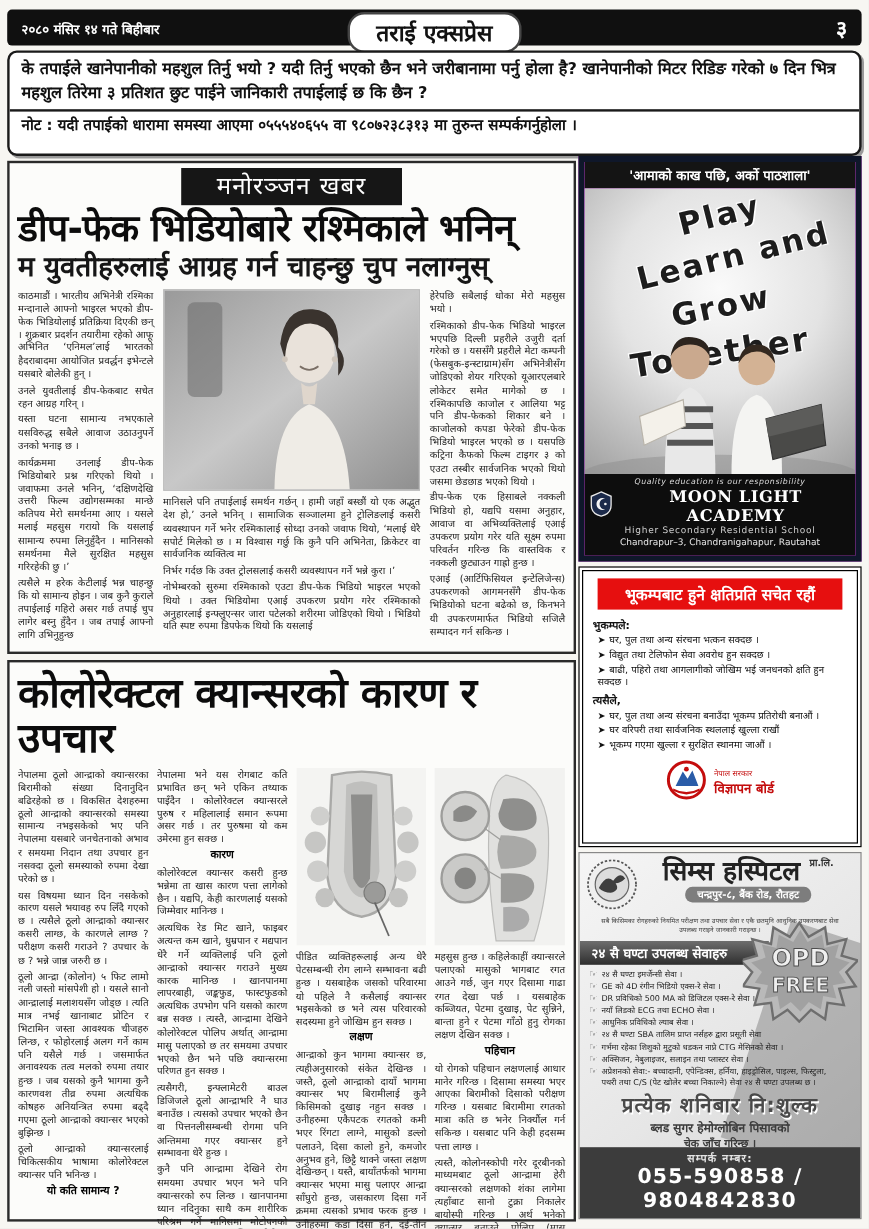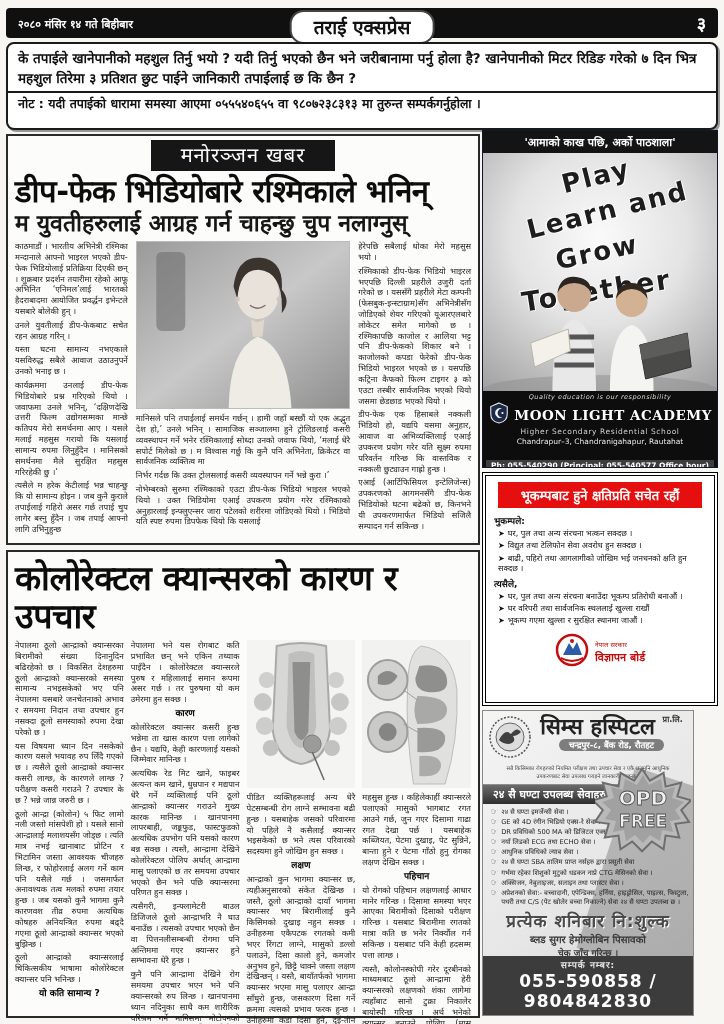--- a/index.html
+++ b/index.html
@@ -39,21 +39,21 @@
   .ent-photo { width:100%; height:168px; background:#cfcfcf; margin-bottom:4px; border:1px solid #bbb; }
   .ent-photo svg { width:100%; height:100%; display:block; }
 
   
   #health { left:6px; top:550px; width:474px; height:468px; }
   #health .headline { font-size:34px; }
   .illus { width:100%; height:148px; margin-bottom:4px; }
   .illus svg { width:100%; height:100%; display:block; }
 
   
-  #moonad { position:absolute; left:482px; top:130px; width:236px; height:338px; border:1px solid #0f172a; background:#d946ef; overflow:hidden; }
+  #moonad { position:absolute; left:482px; top:130px; width:236px; height:338px; border:5px solid #0f172a; background:#d946ef; overflow:hidden; }
   .moon-tagline { background:#141414; color:#fff; text-align:center; font-size:11px; font-weight:800; padding:3px 2px 4px; }
   .moon-body { position:relative; height:238px; background:radial-gradient(circle at 50% 35%, #fafafa 0%, #e3e3e3 45%, #9f9f9f 100%); overflow:hidden; }
   .play-line { position:absolute; font-weight:900; color:#1d1d1d; text-shadow:1px 1px 0 #fff, -1px -1px 0 #fff; letter-spacing:2px; }
   .pl0 { left:78px; top:8px;  font-size:26px; transform:rotate(-14deg); }
   .pl1 { left:42px; top:42px; font-size:26px; transform:rotate(-14deg); }
   .pl2 { left:72px; top:84px; font-size:26px; transform:rotate(-12deg); }
   .pl3 { left:38px; top:122px; font-size:27px; transform:rotate(-9deg); }
   .kids { position:absolute; left:0; bottom:0; width:100%; height:132px; }
   .kids svg { width:100%; height:100%; display:block; }
   .moon-footer { background:#0d0d0d; color:#fff; text-align:center; padding:2px 3px 3px; }
@@ -70,21 +70,21 @@
   .quake-title { background:#e60f0f; color:#fff; text-align:center; font-size:13px; font-weight:800; padding:4px 2px; margin:0 4px 6px; }
   .quake-lbl { font-size:9px; font-weight:800; color:#111; margin:2px 0; }
   .quake-item { font-size:8px; color:#111; margin:2px 0 2px 4px; line-height:1.3; }
   .quake-item .b { font-weight:700; margin-right:3px; }
   .quake-org { display:flex; align-items:center; justify-content:center; gap:6px; margin-top:6px; }
   .quake-org svg { width:34px; height:34px; }
   .org-txt1 { font-size:6.5px; color:#c40d0d; }
   .org-txt2 { font-size:11px; font-weight:800; color:#c40d0d; }
 
   
-  #sims { position:absolute; left:482px; top:710px; width:212px; height:306px; border:1px solid #888;
+  #sims { position:absolute; left:482px; top:710px; width:236px; height:306px; border:1px solid #888;
           background:linear-gradient(140deg,#f5f5f5 0%,#e6e6e6 55%,#cfcfcf 100%); overflow:hidden; }
   .sims-corner { position:absolute; right:-30px; top:70px; width:120px; height:190px; background:#8b8b8b;
                  transform:rotate(18deg); opacity:.55; }
   .sims-head { position:relative; display:flex; align-items:flex-start; gap:5px; padding:5px 6px 0; }
   .sims-logo svg { width:42px; height:42px; }
   .sims-title-wrap { flex:1; text-align:center; }
   .sims-name { font-size:22px; font-weight:900; color:#222; line-height:1; }
   .sims-suffix { font-size:8px; font-weight:800; color:#333; vertical-align:top; }
   .sims-addr { width:max-content; margin:1px auto 6px; font-size:8.5px; font-weight:800; color:#fff; background:#7d7d7d;
                padding:0 10px 1px; border-radius:6px; }

